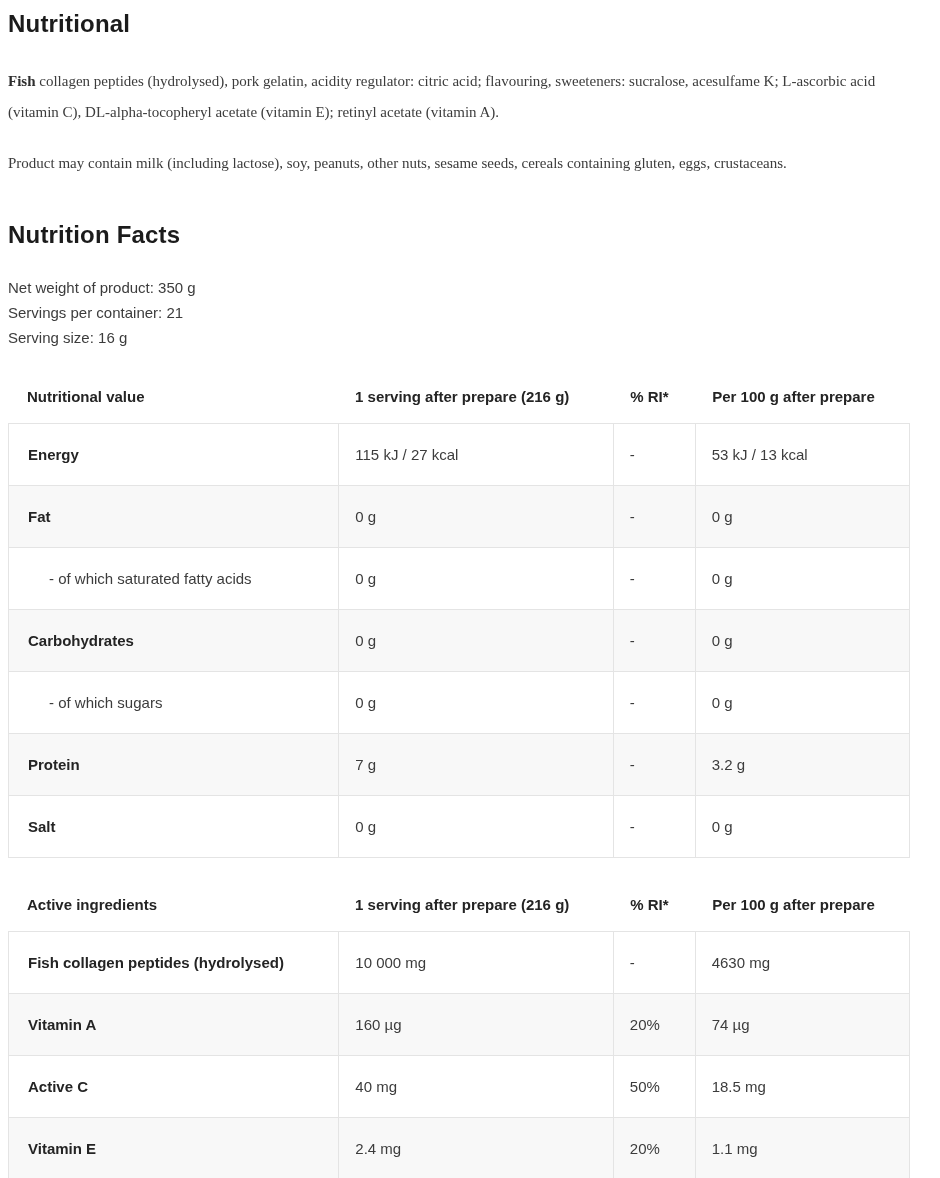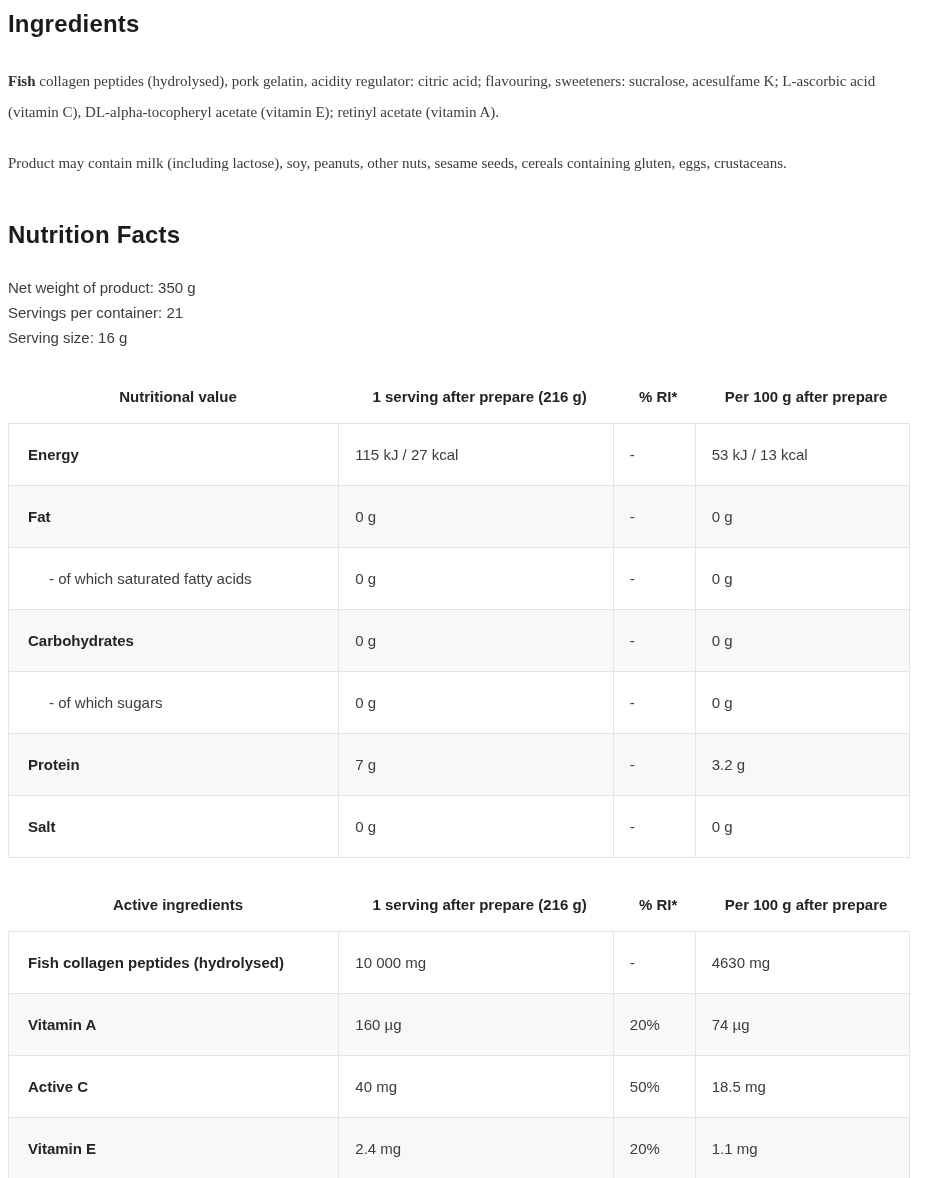--- a/index.html
+++ b/index.html
@@ -39,21 +39,20 @@
     grid-template-columns: 36.7% 30.5% 9.1% 23.7%;
   }
   .thead {
     margin-top: 26px;
   }
   .thead .hcell {
     font-size: 15px;
     font-weight: 700;
     color: #242424;
     padding: 12px 10px 18px 16px;
-    text-align: center;
   }
   .thead .hcell.first { padding-left: 19px; }
   .tbody {
     border: 1px solid #e4e4e4;
   }
   .trow { background: #ffffff; }
   .trow:nth-child(even) { background: #f8f8f8; }
   .trow + .trow { border-top: 1px solid #e4e4e4; }
   .tcell {
     min-height: 61px;
@@ -74,21 +73,21 @@
     color: #3c3c3c;
     padding-left: 40px;
     text-align: right;
   }
 </style>
 </head>
 <body>
 
 <div class="page">
 
-  <h2 class="section-title">Ingredients</h2>
+  <h2 class="section-title">Nutritional</h2>
 
   <p class="body-text"><b>Fish</b><span> collagen peptides (hydrolysed), pork gelatin, acidity regulator: citric acid; flavouring, sweeteners: sucralose, acesulfame K; L-ascorbic acid (vitamin C), DL-alpha-tocopheryl acetate (vitamin E); retinyl acetate (vitamin A).</span></p>
 
   <p class="body-text">Product may contain milk (including lactose), soy, peanuts, other nuts, sesame seeds, cereals containing gluten, eggs, crustaceans.</p>
 
   <h2 class="section-title nutrition">Nutrition Facts</h2>
 
   <div class="meta-block">
     <div class="meta-line">Net weight of product: 350 g</div>
     <div class="meta-line">Servings per container: 21</div>

